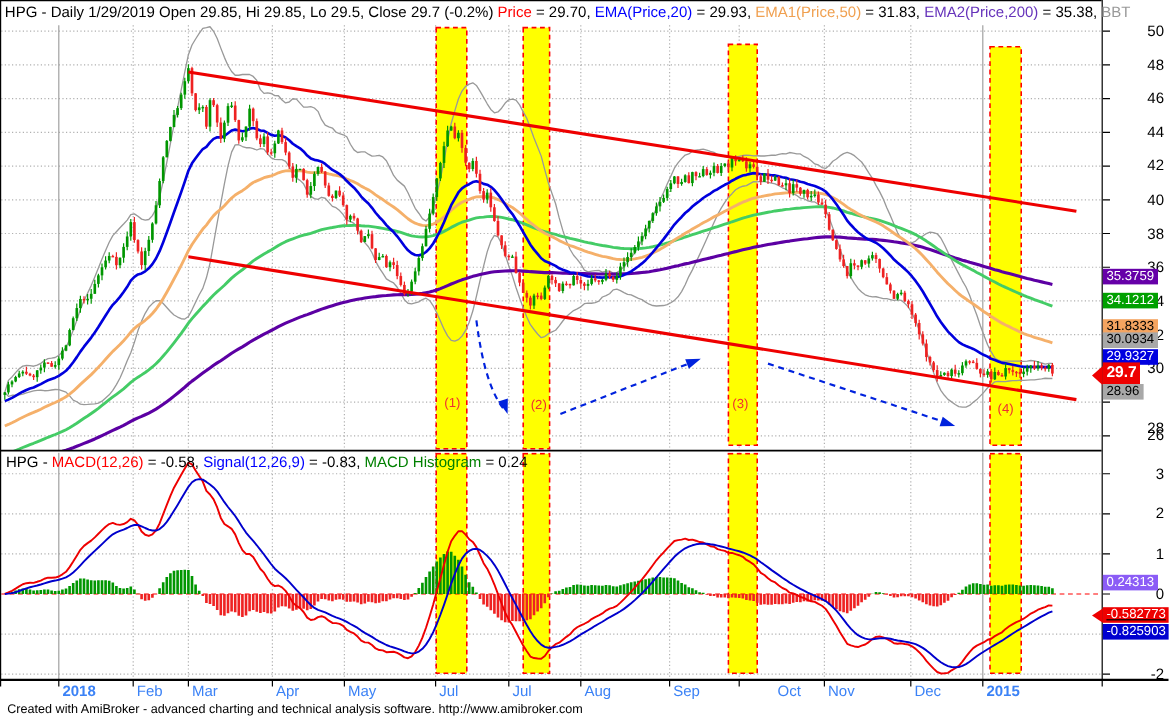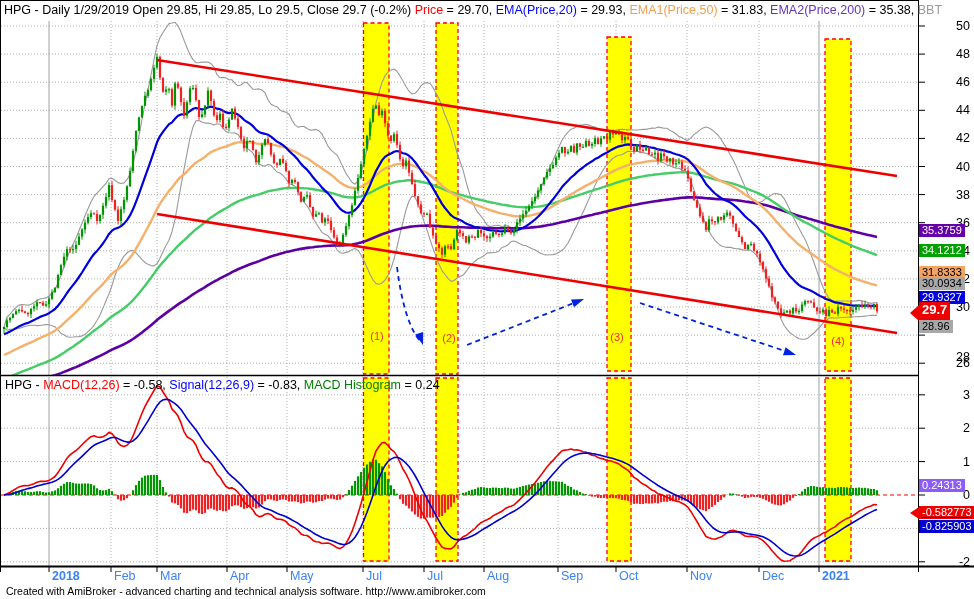--- a/index.html
+++ b/index.html
@@ -1052,24 +1052,24 @@
       <div class="ylab" style="top: 554.8px;">-2</div>
       <div class="mon b" style="left: 52px;">2018</div>
       <div class="mon" style="left: 114px;">Feb</div>
       <div class="mon" style="left: 160px;">Mar</div>
       <div class="mon" style="left: 230px;">Apr</div>
       <div class="mon" style="left: 290px;">May</div>
       <div class="mon" style="left: 366px;">Jul</div>
       <div class="mon" style="left: 427px;">Jul</div>
       <div class="mon" style="left: 487px;">Aug</div>
       <div class="mon" style="left: 561px;">Sep</div>
-      <div class="mon" style="left: 619px;">Oct</div>
+      <div class="mon" style="left: 648px;">Oct</div>
       <div class="mon" style="left: 690px;">Nov</div>
       <div class="mon" style="left: 762px;">Dec</div>
-      <div class="mon b" style="left: 822px;">2021</div>
+      <div class="mon b" style="left: 822px;">2015</div>
       <div class="tag" style="top: 223.5px; left: 919px;">
         <span class="tb" style="background: rgb(102, 0, 168); color: rgb(255, 255, 255);">35.3759</span>
       </div>
       <div class="tag" style="top: 243.5px; left: 919px;">
         <span class="tb" style="background: rgb(0, 160, 0); color: rgb(255, 255, 255);">34.1212</span>
       </div>
       <div class="tag" style="top: 265.5px; left: 919px;">
         <span class="tb" style="background: rgb(244, 164, 96); color: rgb(0, 0, 0);">31.8333</span>
       </div>
       <div class="tag" style="top: 277px; left: 919px;">

